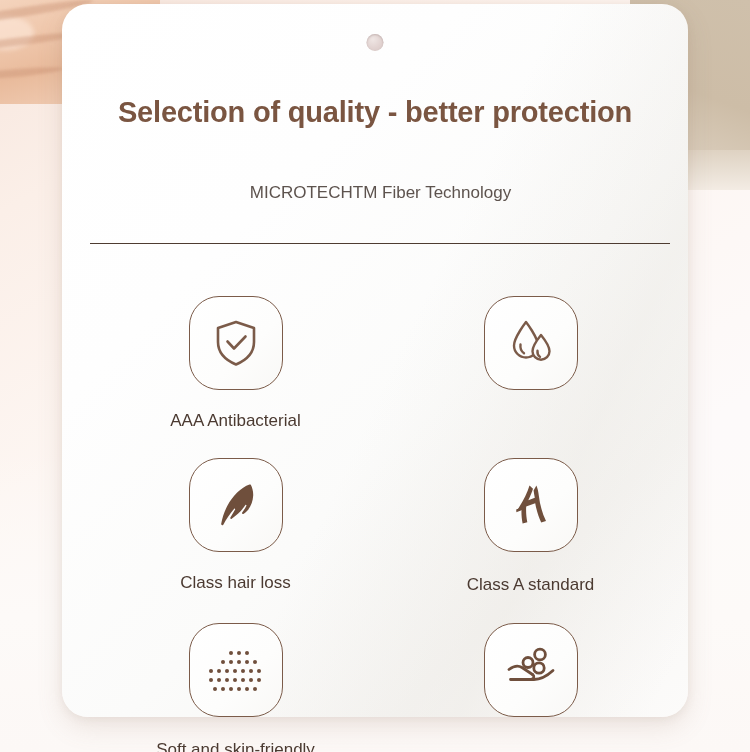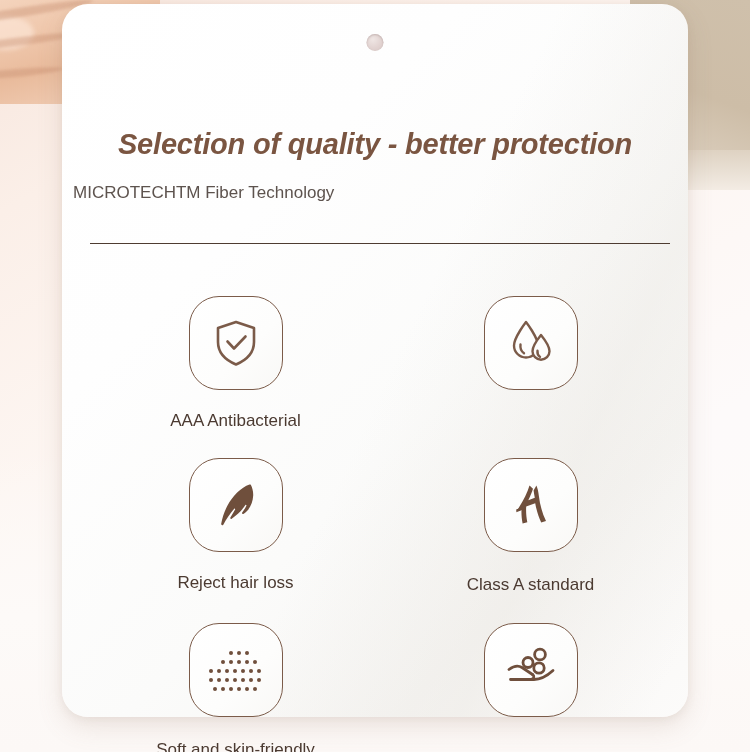--- a/index.html
+++ b/index.html
@@ -108,29 +108,28 @@
   }
 
   
   .headline {
     position: absolute;
     left: 0; right: 0;
     top: 92px;
     text-align: center;
     font-size: 29px;
     font-weight: bold;
-    font-style: italic;
     color: #7a5541;
     letter-spacing: -0.2px;
-    margin-top: 32px;
   }
   .subhead {
     position: absolute;
     left: 0; right: 0;
     top: 179px;
+    text-align: center;
     font-size: 17px;
     font-weight: normal;
     color: #5d534e;
     padding-left: 11px;
   }
   .divider {
     position: absolute;
     left: 28px;
     right: 18px;
     top: 239px;
@@ -244,21 +243,21 @@
                          C37.8 27.5 38.7 28 38.4 28.7
                          C37.2 31.1 35.8 33.4 34.2 35.6
                          C33.6 36.4 34.5 37.4 35.4 36.9
                          C41.5 33.3 44.8 26.3 45.2 18.6
                          C45.4 14.6 44.3 10.6 42.9 7.9
                          C42.6 7.4 42 7.3 41.5 7.5 Z"></path>
               </g>
             </svg>
           </span>
         </div>
-        <div class="feature-label">Reject hair loss</div>
+        <div class="feature-label">Class hair loss</div>
       </div>
 
       <div class="feature">
         <div class="icon-box">
           <span>
             <svg width="56" height="56" viewBox="0 0 56 56">
               <g fill="#6f4f3c">
                 <path d="M26.5 8.5 C24.5 15.5 20.5 23 16.5 29.5 L13.8 34 L18.5 32.2
                          C18.3 36.4 18.6 41.5 19.6 46.6 L24.3 45.2
                          C23.2 39.6 22.9 34.3 23.2 29.6 L32.2 26.2

